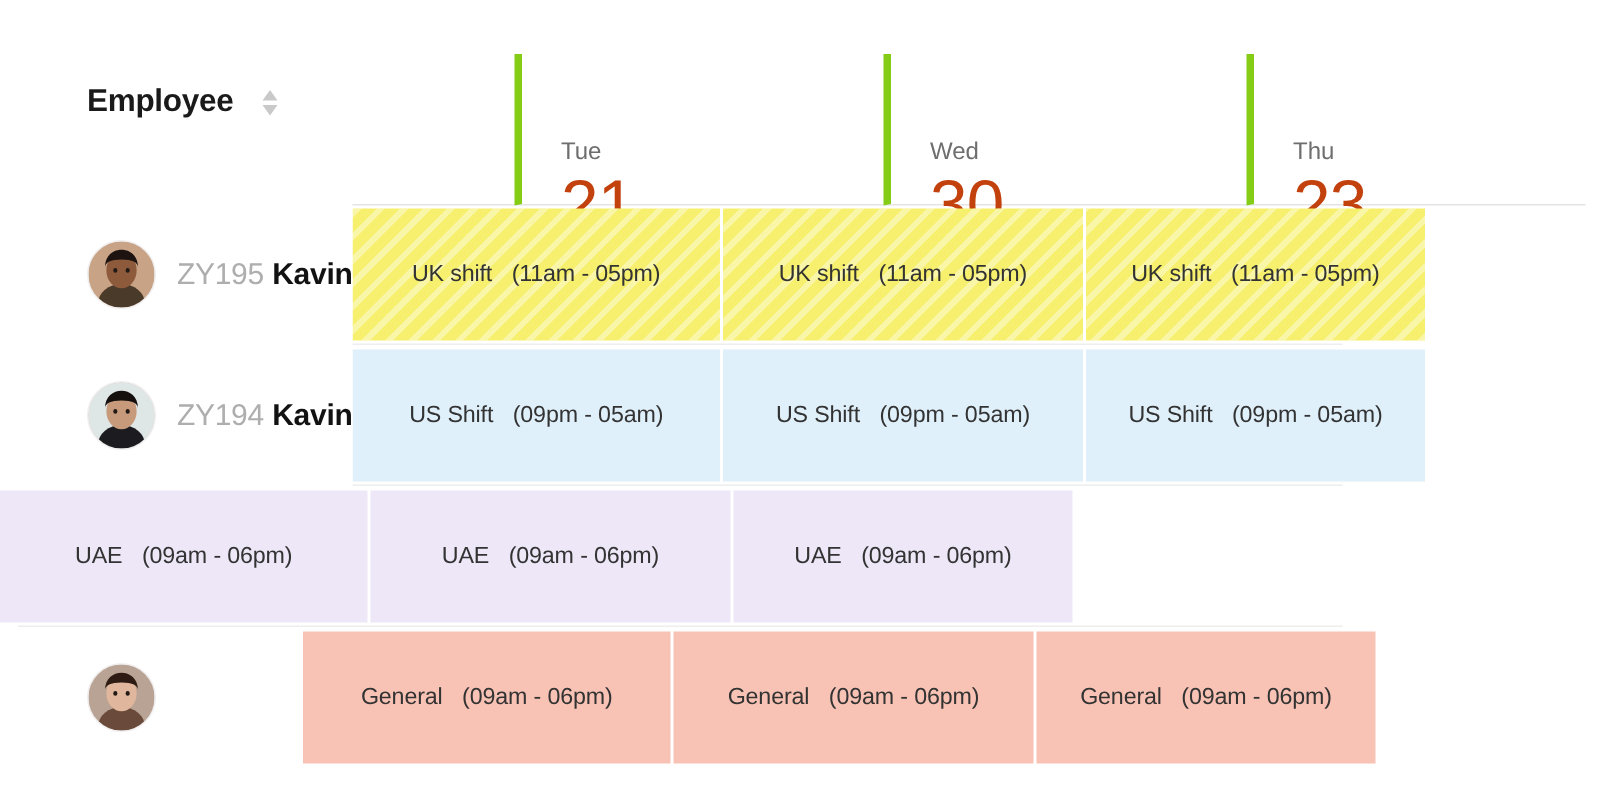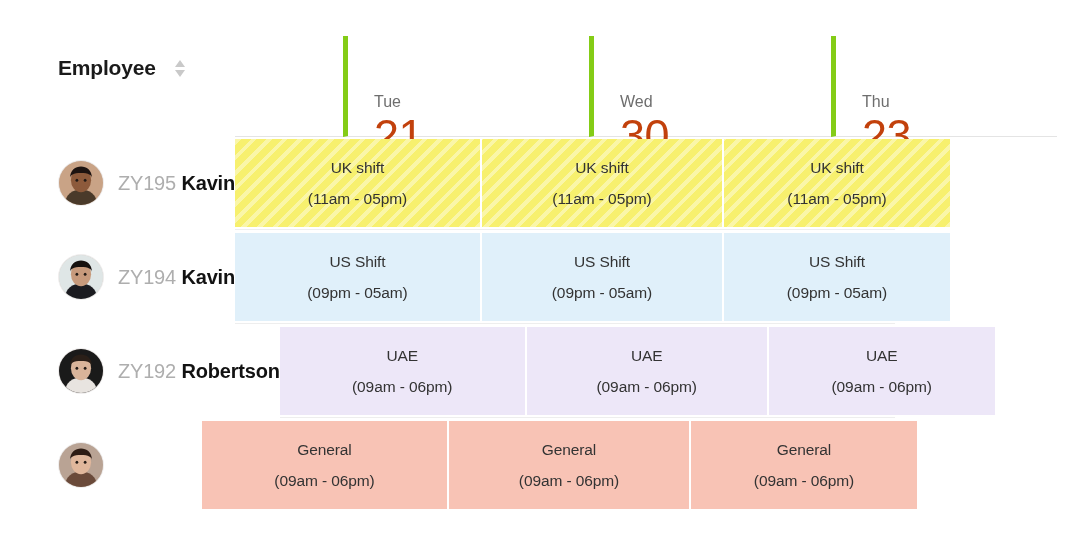--- a/index.html
+++ b/index.html
@@ -158,21 +158,20 @@
 
   .day-cells {
     display: flex;
     gap: 2px;
     padding: 3px 0;
   }
 
   .shift-cell {
     width: 245px;
     display: flex;
-    flex-direction: column;
     align-items: center;
     justify-content: center;
     gap: 13px;
     position: relative;
   }
   .shift-cell:nth-child(2) { width: 240px; }
   .shift-cell:nth-child(3) { width: 226px; }
 
   .shift-name, .shift-time {
     font-size: 15.5px;
@@ -284,33 +283,20 @@
             <div class="shift-name">US Shift</div>
             <div class="shift-time">(09pm - 05am)</div>
           </div>
           <div class="shift-cell" style="background: rgb(224, 240, 250);">
             <div class="shift-name">US Shift</div>
             <div class="shift-time">(09pm - 05am)</div>
           </div>
         </div>
       </div>
       <div class="emp-row">
-        <div class="emp-cell">
-          <div class="avatar">
-            <svg viewBox="0 0 48 48" preserveAspectRatio="xMidYMid slice">
-              <rect width="48" height="48" fill="#1a1a1a"></rect>
-              <ellipse cx="24" cy="45" rx="17" ry="14" fill="#e8e4e0"></ellipse>
-              <ellipse cx="24" cy="21" rx="11" ry="13" fill="#d9b49a"></ellipse>
-              <path d="M12 19c0-9 6-13 12-13s12 4 12 13c0-4-4-6-12-6s-12 2-12 6z" fill="#2a1f18"></path>
-              <ellipse cx="19.5" cy="21" rx="1.5" ry="1.7" fill="#221a16"></ellipse>
-              <ellipse cx="28.5" cy="21" rx="1.5" ry="1.7" fill="#221a16"></ellipse>
-            </svg>
-          </div>
-          <div class="emp-name-wrap"><span class="emp-id">ZY192</span> <span class="emp-name">Robertson</span></div>
-        </div>
         <div class="day-cells">
           <div class="shift-cell" style="background: rgb(237, 231, 248);">
             <div class="shift-name">UAE</div>
             <div class="shift-time">(09am - 06pm)</div>
           </div>
           <div class="shift-cell" style="background: rgb(237, 231, 248);">
             <div class="shift-name">UAE</div>
             <div class="shift-time">(09am - 06pm)</div>
           </div>
           <div class="shift-cell" style="background: rgb(237, 231, 248);">

